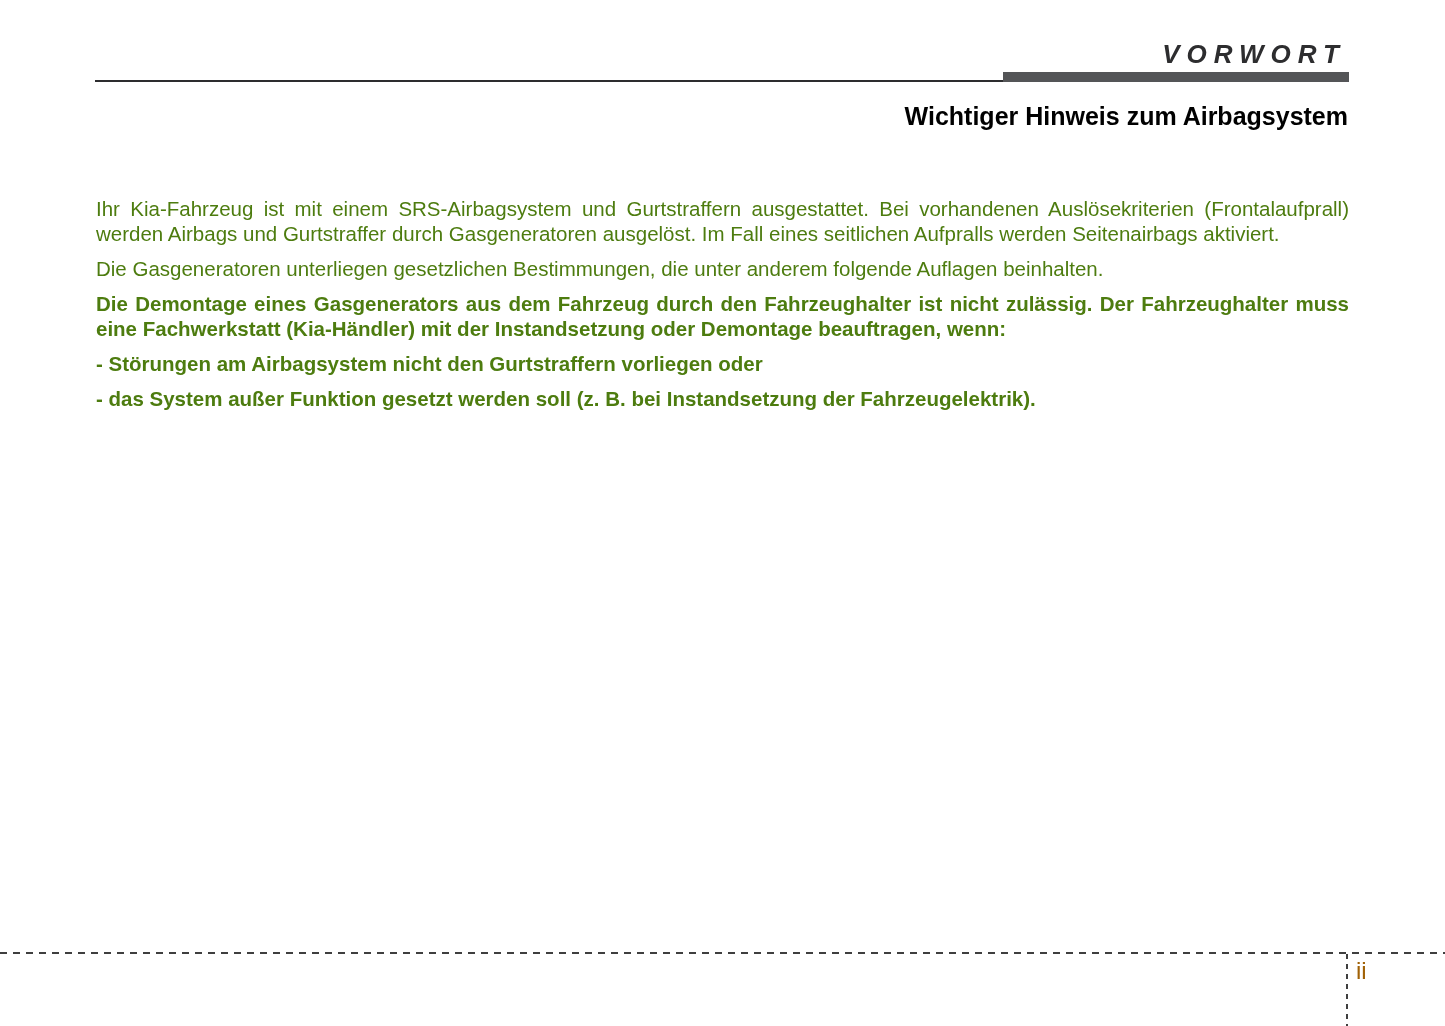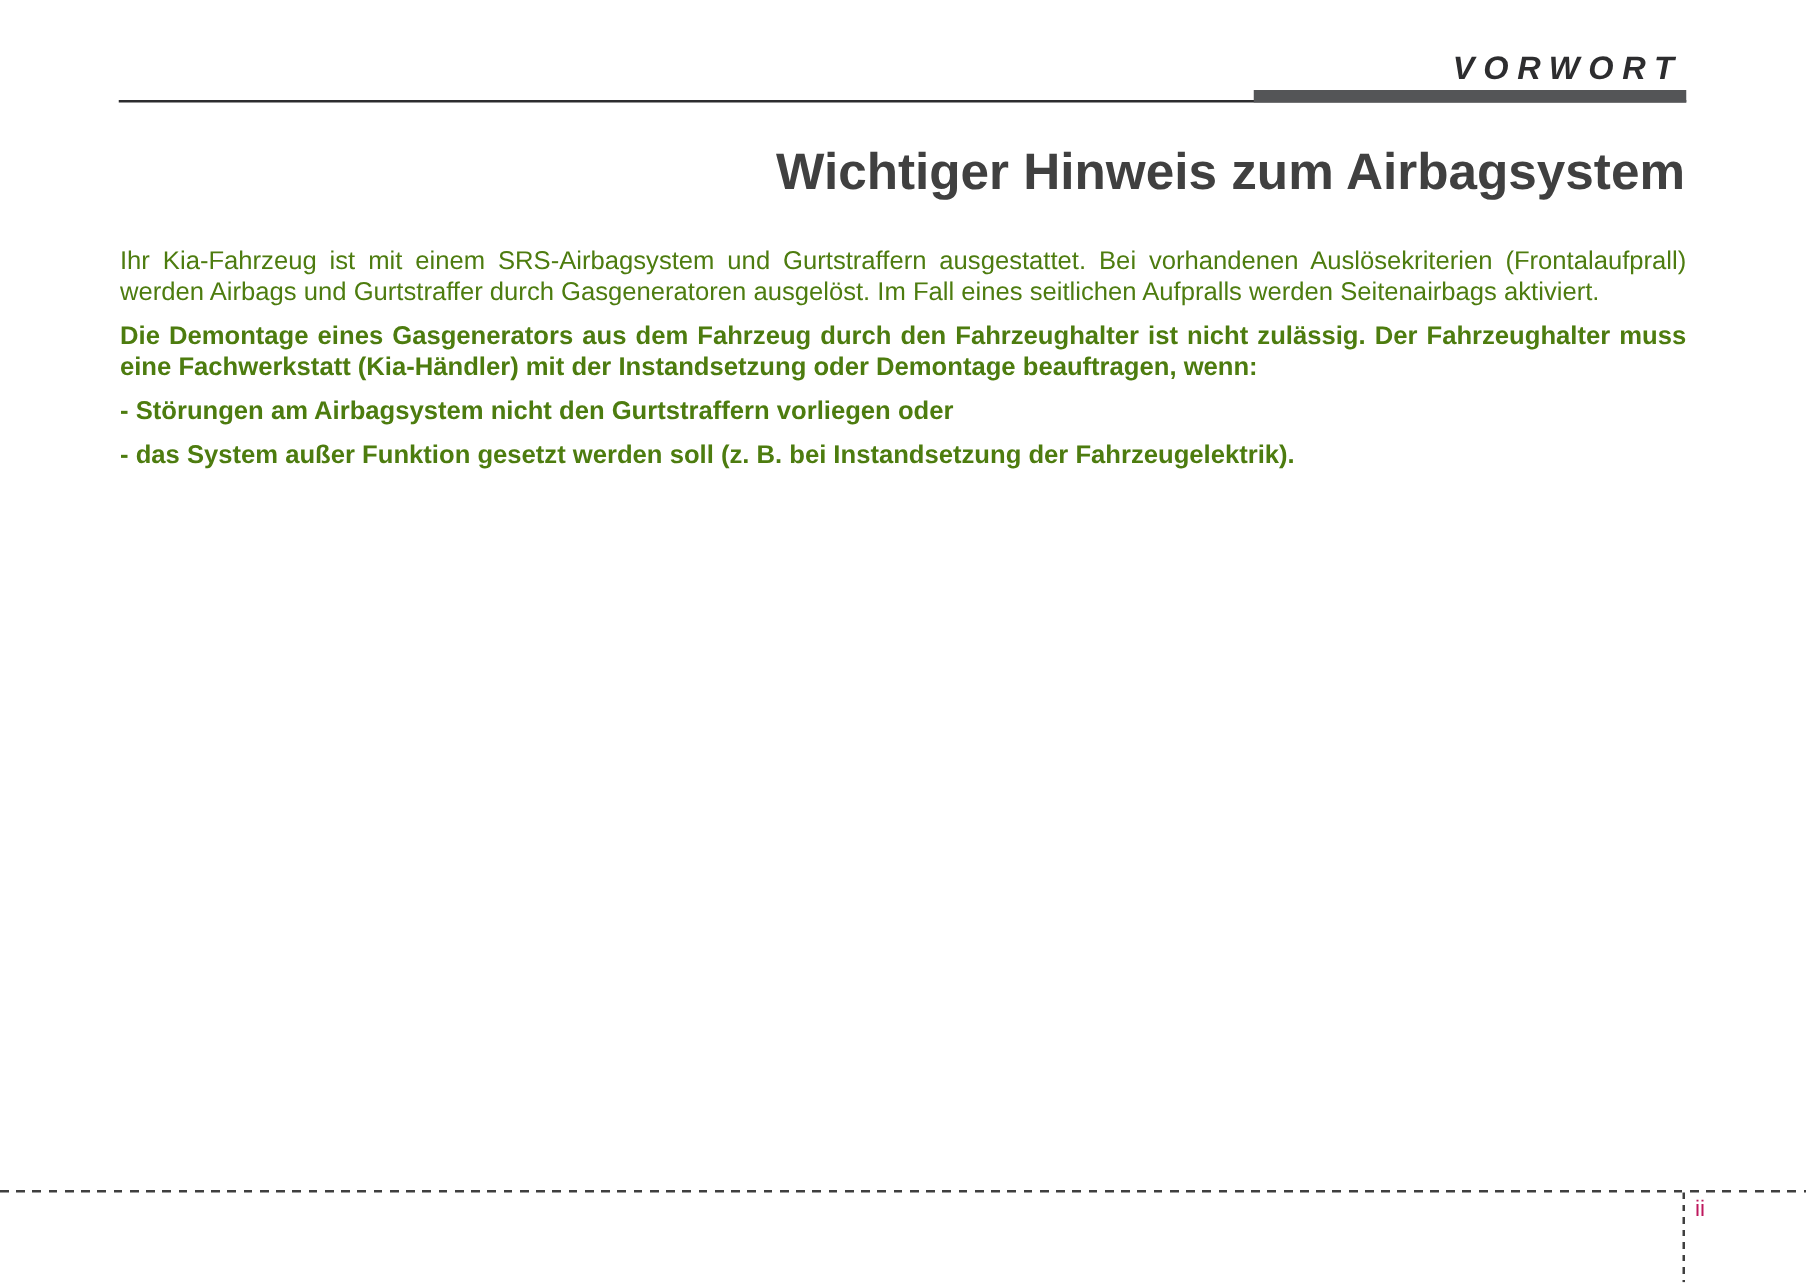--- a/index.html
+++ b/index.html
@@ -39,26 +39,26 @@
     right: 0;
     bottom: 0;
     width: 346px;
     height: 10px;
     background: #545557;
   }
 
   
   .title {
     position: absolute;
-    top: 114px;
+    top: 102px;
     right: 97px;
     margin: 0;
-    font-size: 41px;
+    font-size: 25px;
     font-weight: bold;
-    color: #404040;
+    color: #000000;
     white-space: nowrap;
   }
 
   
   .content {
     position: absolute;
     top: 196px;
     left: 96px;
     width: 1253px;
   }
@@ -85,39 +85,40 @@
     left: 1346px;
     top: 954px;
     width: 2px;
     height: 72px;
     background: repeating-linear-gradient(to bottom, #3f3f3f 0 5px, transparent 5px 10px);
   }
   .page-number {
     position: absolute;
     left: 1356px;
     top: 957px;
-    font-size: 18px;
-    color: #be185d;
+    font-size: 24px;
+    color: #a16207;
   }
 </style>
 </head>
 <body>
 
 <div class="page">
 
   <div class="header-label">VORWORT</div>
 
   <div class="header-rule">
     <div class="header-bar"></div>
   </div>
 
   <h1 class="title">Wichtiger Hinweis zum Airbagsystem</h1>
 
   <div class="content">
     <p class="para">Ihr Kia-Fahrzeug ist mit einem SRS-Airbagsystem und Gurtstraffern ausgestattet. Bei vorhandenen Auslösekriterien (Frontalaufprall) werden Airbags und Gurtstraffer durch Gasgeneratoren ausgelöst. Im Fall eines seitlichen Aufpralls werden Seitenairbags aktiviert.</p>
+    <p class="para">Die Gasgeneratoren unterliegen gesetzlichen Bestimmungen, die unter anderem folgende Auflagen beinhalten.</p>
     <p class="para bold">Die Demontage eines Gasgenerators aus dem Fahrzeug durch den Fahrzeughalter ist nicht zulässig. Der Fahrzeughalter muss eine Fachwerkstatt (Kia-Händler) mit der Instandsetzung oder Demontage beauftragen, wenn:</p>
     <p class="para bold">- Störungen am Airbagsystem nicht den Gurtstraffern vorliegen oder</p>
     <p class="para bold">- das System außer Funktion gesetzt werden soll (z. B. bei Instandsetzung der Fahrzeugelektrik).</p>
   </div>
 
   <div class="footer-hline"></div>
   <div class="footer-vline"></div>
   <div class="page-number">ii</div>
 
 </div>

